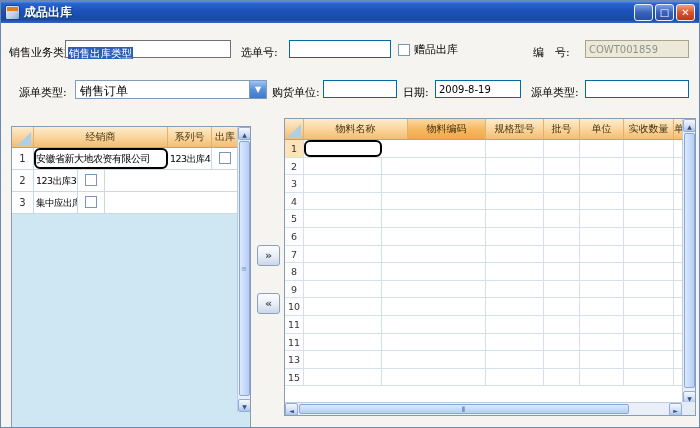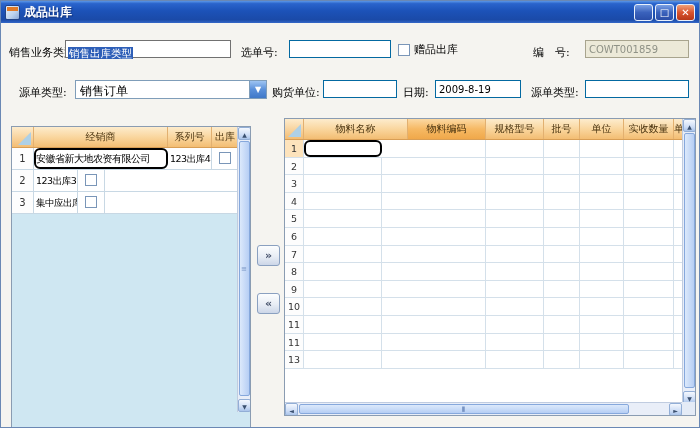--- a/index.html
+++ b/index.html
@@ -305,20 +305,30 @@
           <div class="rrow">
             <div class="rnum">13</div>
             <div class="rcell" style="width: 78px;"></div>
             <div class="rcell" style="width: 104px;"></div>
             <div class="rcell" style="width: 58px;"></div>
             <div class="rcell" style="width: 36px;"></div>
             <div class="rcell" style="width: 44px;"></div>
             <div class="rcell" style="width: 50px;"></div>
             <div class="rcell" style="width: 10px;"></div>
           </div>
+          <div class="rrow">
+            <div class="rnum">15</div>
+            <div class="rcell" style="width: 78px;"></div>
+            <div class="rcell" style="width: 104px;"></div>
+            <div class="rcell" style="width: 58px;"></div>
+            <div class="rcell" style="width: 36px;"></div>
+            <div class="rcell" style="width: 44px;"></div>
+            <div class="rcell" style="width: 50px;"></div>
+            <div class="rcell" style="width: 10px;"></div>
+          </div>
         </div>
 
       <div class="vsb" style="right:0; top:0; height:285px;">
         <div class="sbtn" style="top:0;">▲</div>
         <div class="vthumb" style="left:1px; top:14px; width:11px; height:255px;"></div>
         <div class="sbtn" style="bottom:0;">▼</div>
       </div>
 
       <div class="hsb" style="left:0; bottom:0; width:397px;">
         <div class="sbtn" style="left:0; top:0;">◄</div>

